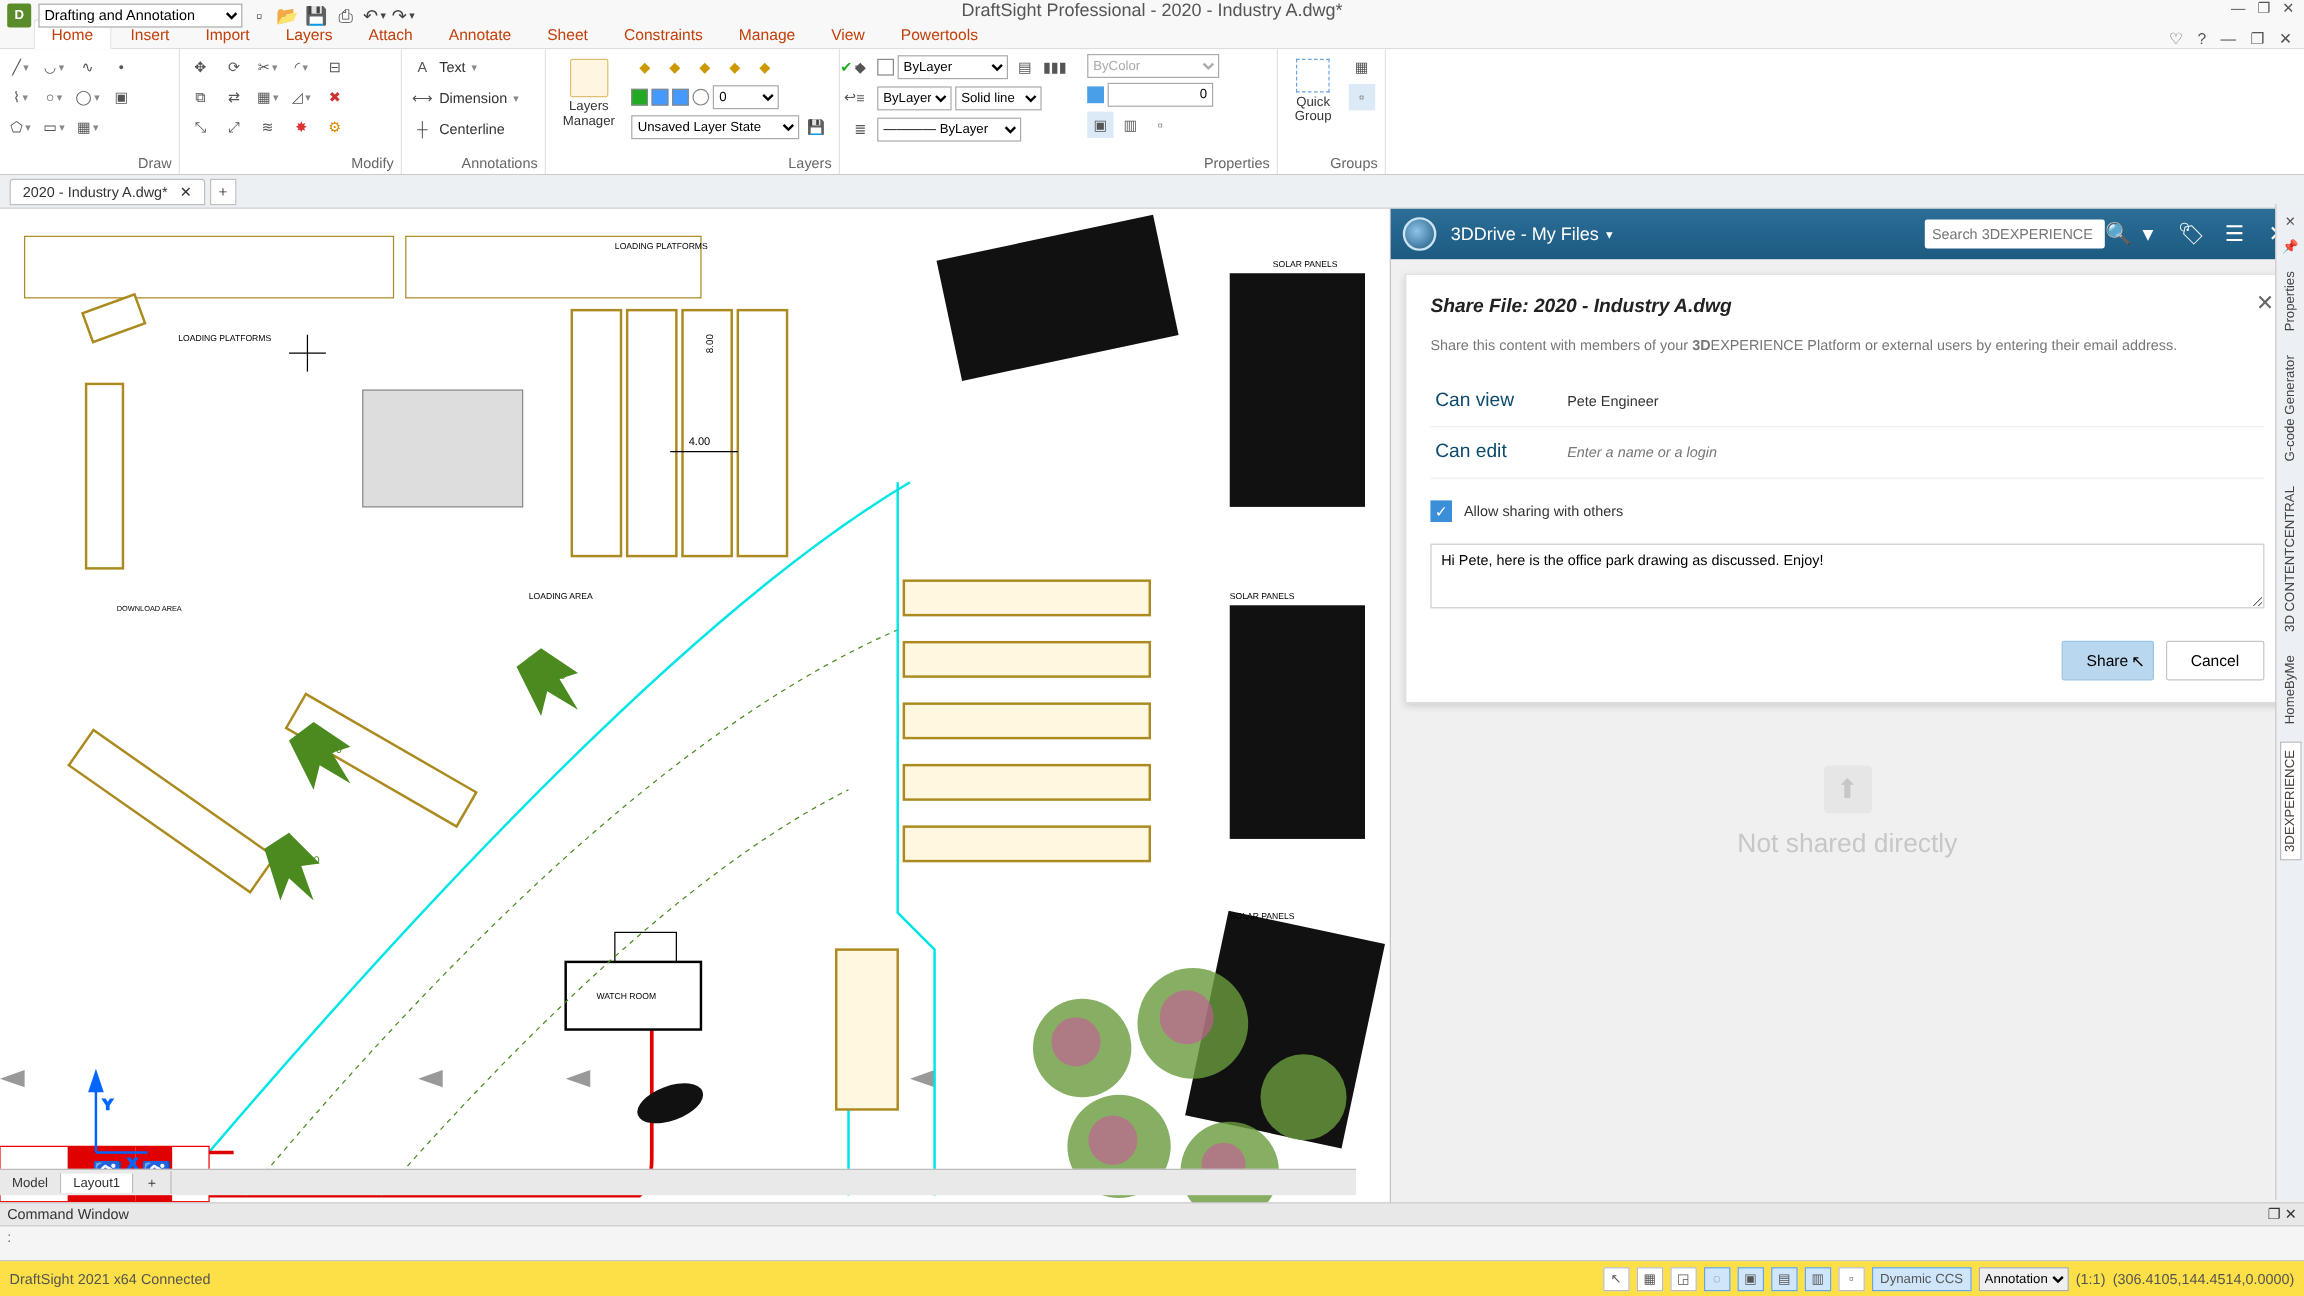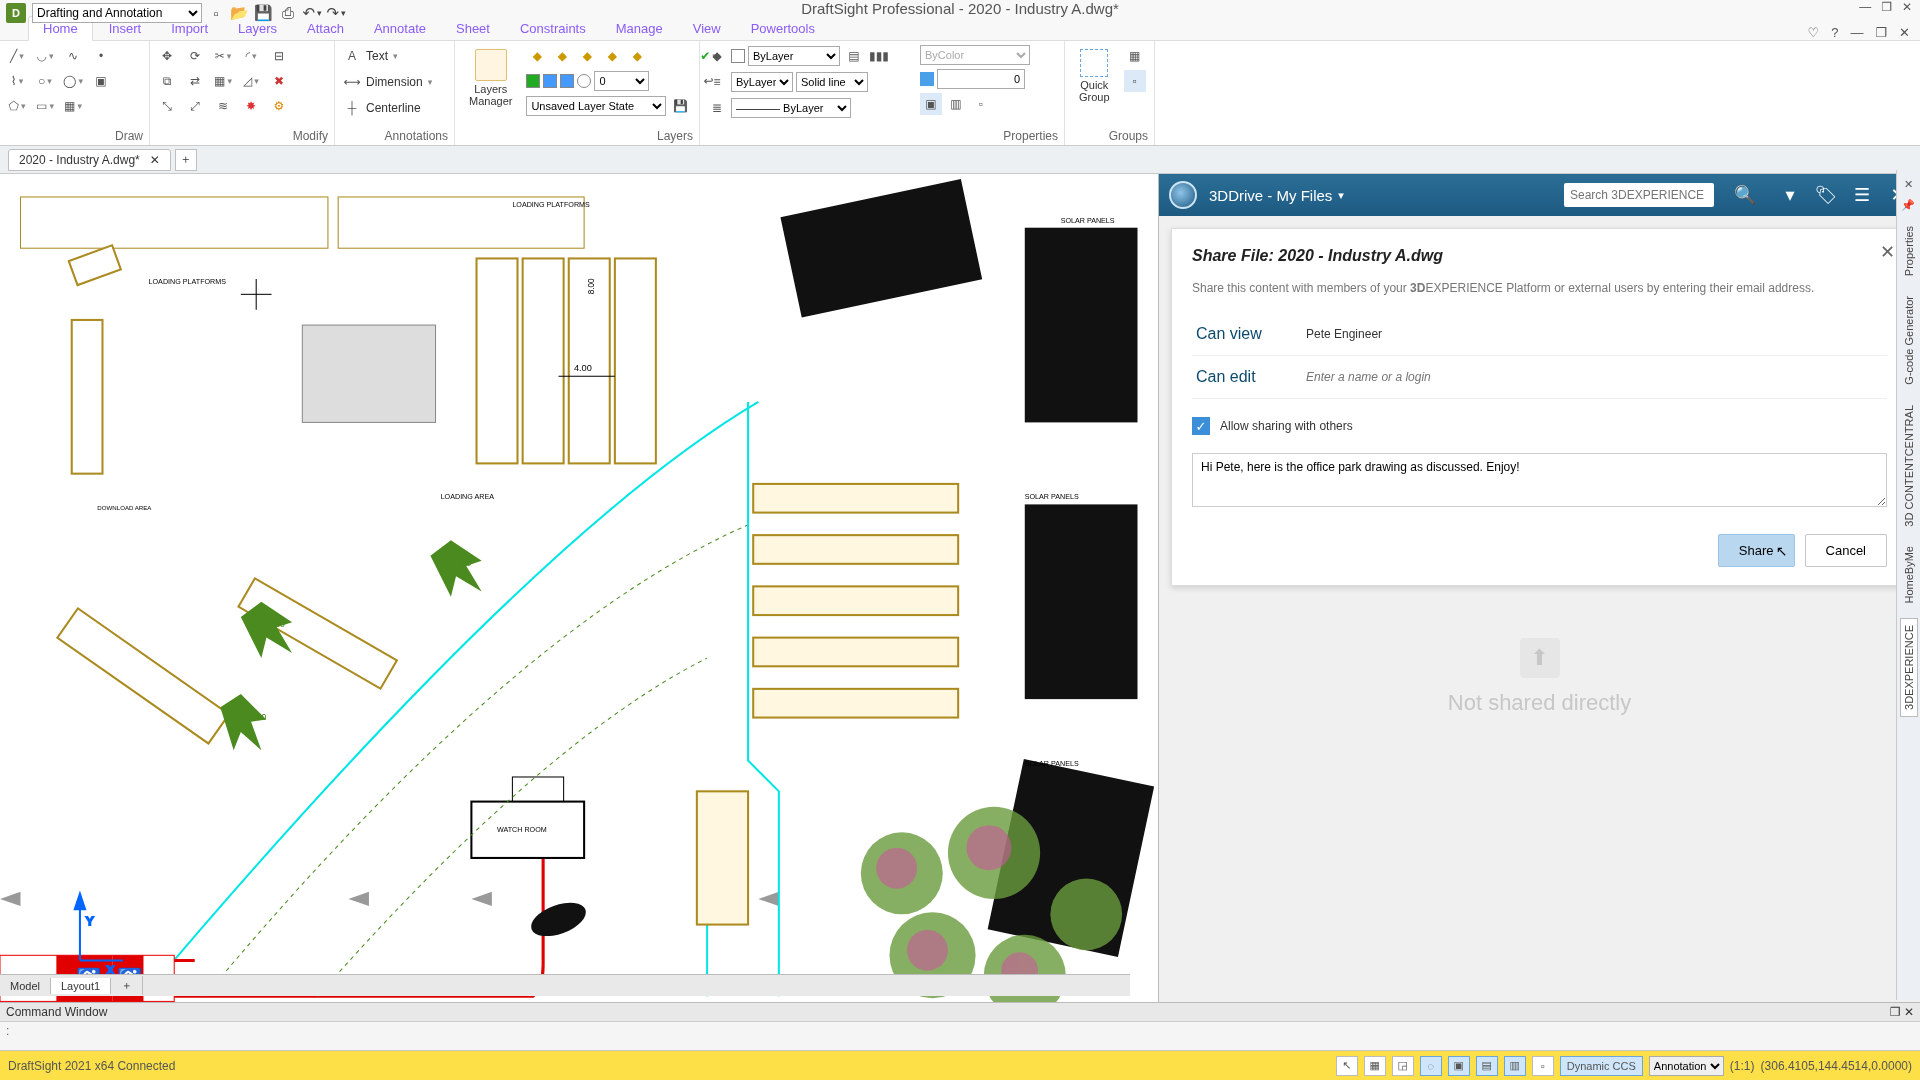--- a/index.html
+++ b/index.html
@@ -9,21 +9,21 @@
 .title-bar { height:16px; background:#f8f8f8; display:flex; align-items:center; justify-content:center; position:relative; font-size:15px; color:#555; }
 .title-bar .win-controls { position:absolute; right:8px; top:0; display:flex; gap:10px; font-size:12px; }
 .logo-area { position:absolute; left:6px; top:3px; display:flex; gap:6px; align-items:center; }
 .logo-area .logo { width:20px; height:20px; background:#5b8c2a; border-radius:2px; display:flex; align-items:center; justify-content:center; color:#fff; font-weight:bold; font-size:11px;}
 .workspace-select { border:1px solid #aaa; font-size:12px; height:20px; width:170px; background:#fff;}
 .quick-tools { display:flex; gap:8px; align-items:center; }
 .quick-tools span { width:16px; height:16px; display:inline-flex; align-items:center; justify-content:center; color:#444; cursor:pointer;}
 
 
 .ribbon-tabs { height:25px; background:#f8f8f8; display:flex; align-items:flex-end; padding-left:28px; gap:2px; border-bottom:1px solid #ddd;}
-.ribbon-tabs .tab { padding:4px 14px; font-size:13px; color:#8b5cf6; cursor:pointer; }
+.ribbon-tabs .tab { padding:4px 14px; font-size:13px; color:#c2410c; cursor:pointer; }
 .ribbon-tabs .tab.active { background:#fff; border:1px solid #ddd; border-bottom:1px solid #fff; margin-bottom:-1px; border-radius:3px 3px 0 0; }
 .ribbon-tabs .right-tools { margin-left:auto; margin-right:10px; display:flex; gap:12px; font-size:13px; color:#555;}
 
 
 .ribbon-body { height:105px; background:#fff; display:flex; border-bottom:1px solid #ccc;}
 .ribbon-group { border-right:1px solid #e2e2e2; display:flex; flex-direction:column; padding:4px 6px 2px 6px;}
 .ribbon-group .group-content { flex:1; display:flex; gap:6px; align-items:flex-start;}
 .ribbon-group .group-label { text-align:right; font-size:12px; color:#666; padding-top:2px;}
 .icon-btn { width:22px; height:22px; border:1px solid transparent; display:inline-flex; align-items:center; justify-content:center; color:#555; cursor:pointer; }
 .icon-col { display:flex; flex-direction:column; gap:3px;}
@@ -53,21 +53,21 @@
 .side-tabs { position:absolute; right:0; top:170px; bottom:80px; width:24px; background:#eceff3; border-left:1px solid #c9c9c9; display:flex; flex-direction:column; align-items:center; padding-top:8px; gap:8px;}
 .side-tabs .vt { writing-mode:vertical-rl; transform:rotate(180deg); font-size:11px; color:#444; padding:6px 2px; cursor:pointer;}
 .side-tabs .vt.active { background:#fff; border:1px solid #bbb;}
 .side-tabs .vx { font-size:11px; color:#555; }
 
 
 .exp-panel { width:762px; background:#f0f0f0; border-left:1px solid #bbb; display:flex; flex-direction:column;}
 .exp-header { height:42px; background:linear-gradient(#2b6e96,#1d5a82); display:flex; align-items:center; padding:0 10px; gap:12px; color:#fff;}
 .exp-header .compass { width:28px; height:28px; border-radius:50%; background:radial-gradient(circle at 40% 40%, #8fc3e8, #1d5a82); border:2px solid #cce3f2;}
 .exp-header .title { font-size:15px; display:flex; align-items:center; gap:6px;}
-.exp-header .search { margin-left:auto; display:flex; gap:20px;}
+.exp-header .search { margin-left:auto; display:flex; gap:0;}
 .exp-header .search input { width:150px; height:24px; border:none; border-radius:2px; padding:0 6px; font-size:12px;}
 .exp-header .hicon { width:24px; height:24px; display:flex; align-items:center; justify-content:center; cursor:pointer; color:#fff; font-size:18px;}
 
 .share-dialog { margin:12px; background:#fff; border:1px solid #ddd; box-shadow:0 2px 6px rgba(0,0,0,.15); padding:18px 20px; position:relative;}
 .share-dialog .close-x { position:absolute; right:12px; top:12px; font-size:18px; color:#666; cursor:pointer;}
 .share-dialog h3 { font-size:16px; font-weight:600; margin-bottom:14px; color:#222;font-style:italic;}
 .share-dialog .desc { font-size:12px; color:#777; line-height:1.5; margin-bottom:16px;}
 .perm-row { display:flex; align-items:center; padding:12px 4px; border-bottom:1px solid #eee; gap:40px;}
 .perm-row .label { width:70px; color:#0c4a6e; font-size:16px;}
 .perm-row .value { font-size:12px; color:#333;}
@@ -266,21 +266,21 @@
         <div class="icon-row">
             <span class="icon-btn">≡</span>
             <select class="select-small" style="width:62px"><option>ByLayer</option></select>
             <select class="select-small" style="width:72px"><option>Solid line</option></select>
           </div>
         <div class="icon-row">
             <span class="icon-btn">≣</span>
             <select class="select-small" style="width:120px"><option>———— <span>ByLayer</span></option></select>
           </div>
       </div>
-      <div style="display:flex; flex-direction:column; gap:4px; margin-left:24px;">
+      <div style="display:flex; flex-direction:column; gap:4px; margin-left:10px;">
         <div class="icon-row">
             <select class="select-small" style="width:110px;color:#aaa"><option>ByColor</option></select>
           </div>
         <div class="icon-row">
             <span style="width:14px;height:14px;background:#4aa0e8"></span>
             <input class="select-small" style="width: 88px; text-align: right; padding-right: 4px;" value="0">
           </div>
         <div class="icon-row">
             <span class="icon-btn" style="background:#dceaf7">▣</span>
             <span class="icon-btn">▥</span>

